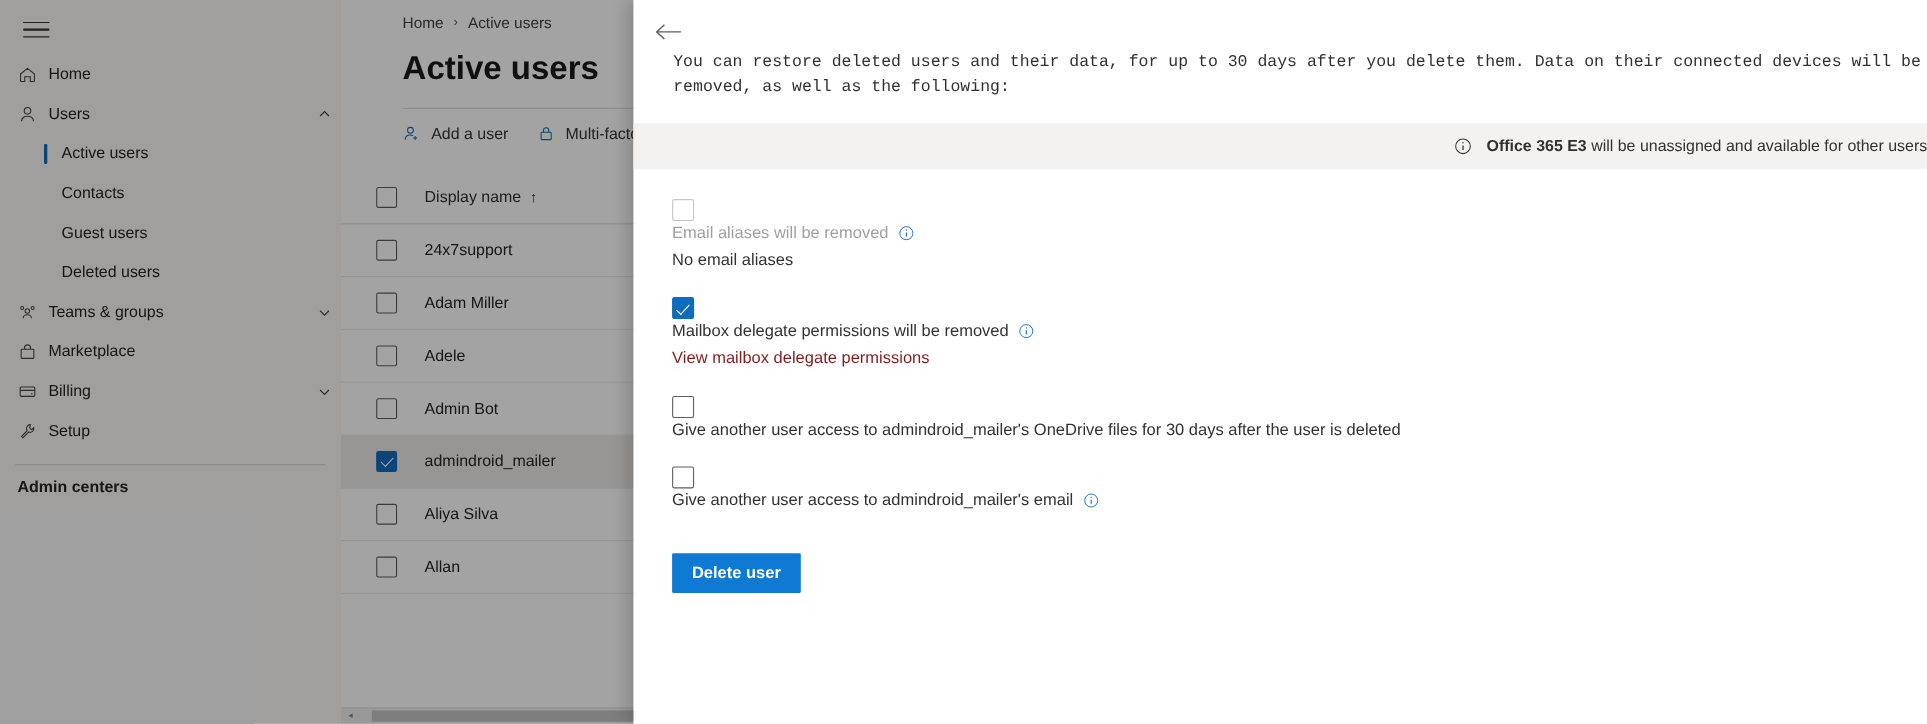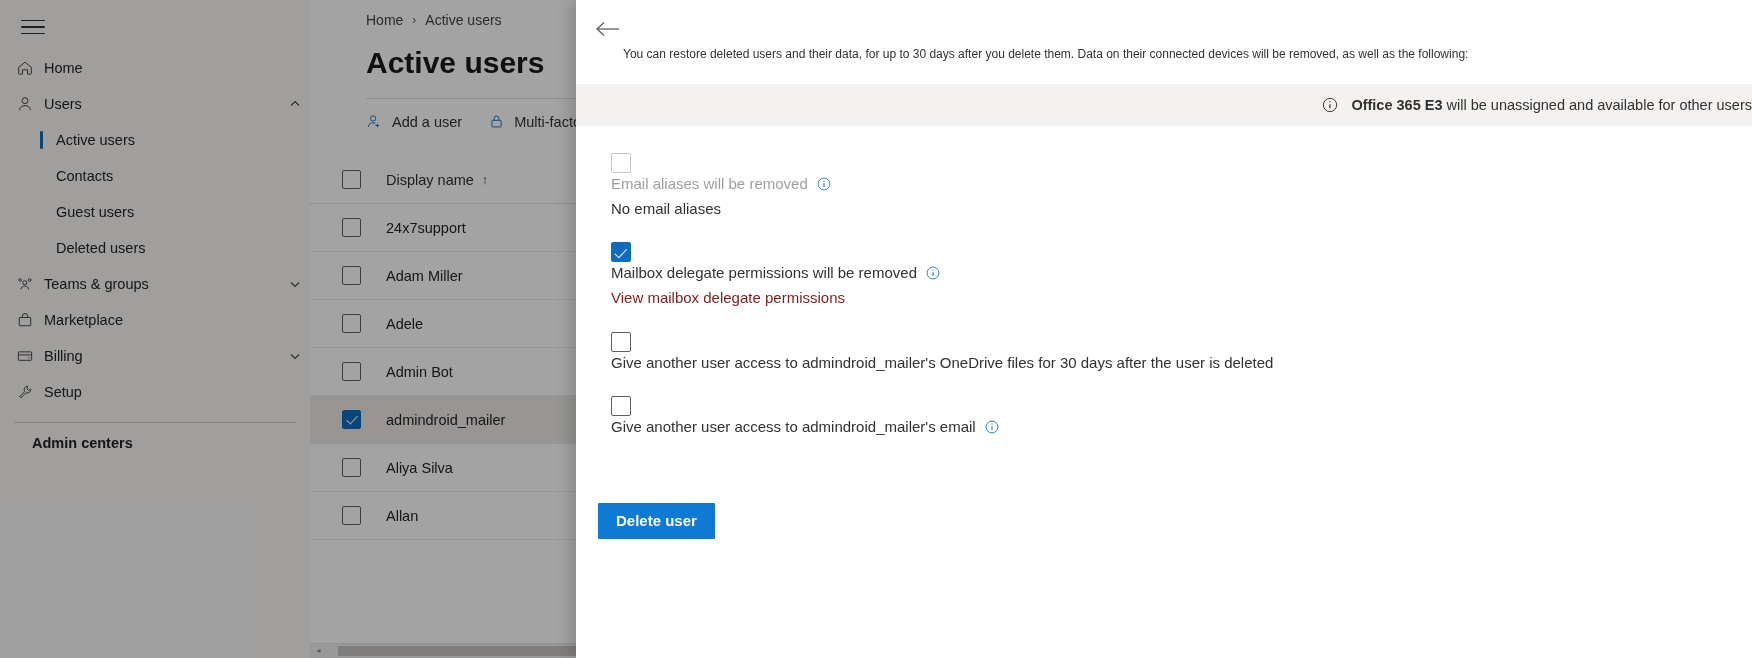--- a/index.html
+++ b/index.html
@@ -100,21 +100,21 @@
     width: 3px; height: 18px;
     background: #0f6cbd;
     border-radius: 1px;
   }
   .nav-sep {
     margin: 12px 14px 6px 14px;
     height: 1px;
     background: #d6d4d2;
   }
   .nav-head {
-    padding: 6px 0 8px 32px;
+    padding: 6px 0 8px 16px;
     font-size: 14.5px;
     font-weight: bold;
     color: #252423;
   }
 
   
   #listpane {
     position: absolute;
     left: 310px; top: 0;
     width: 266px;
@@ -254,25 +254,26 @@
     right: 0;
   }
   .panel-title {
     font-size: 28px;
     font-weight: bold;
     color: #1b1a19;
     letter-spacing: -0.1px;
     margin: 0 0 22px 0;
   }
   .panel-desc {
-    font-size: 12px;
+    font-size: 15px;
     line-height: 1.55;
     color: #323130;
     max-width: 1150px;
-    margin: 0 0 20px 12px;
+    margin: 0 0 20px 1px;
+    font-family: Liberation Mono, monospace;
   }
   .info-banner {
     background: #f3f2f1;
     padding: 12px 0 12px 22px;
     margin: 0 0 26px -35px;
     width: 1176px;
     box-sizing: border-box;
     display: flex;
     align-items: center;
     gap: 12px;
@@ -320,21 +321,21 @@
   .info-i {
     display: inline-flex;
     align-items: center;
     justify-content: center;
     width: 16px; height: 16px;
     cursor: pointer;
     flex: 0 0 16px;
   }
   .primary-btn {
     position: absolute;
-    left: 22px;
+    left: 35px;
     top: 503px;
     background: #0f7ad4;
     color: #fff;
     border: none;
     font-family: "Liberation Sans", sans-serif;
     font-size: 15px;
     font-weight: bold;
     padding: 0 18px;
     height: 36px;
     line-height: 36px;

